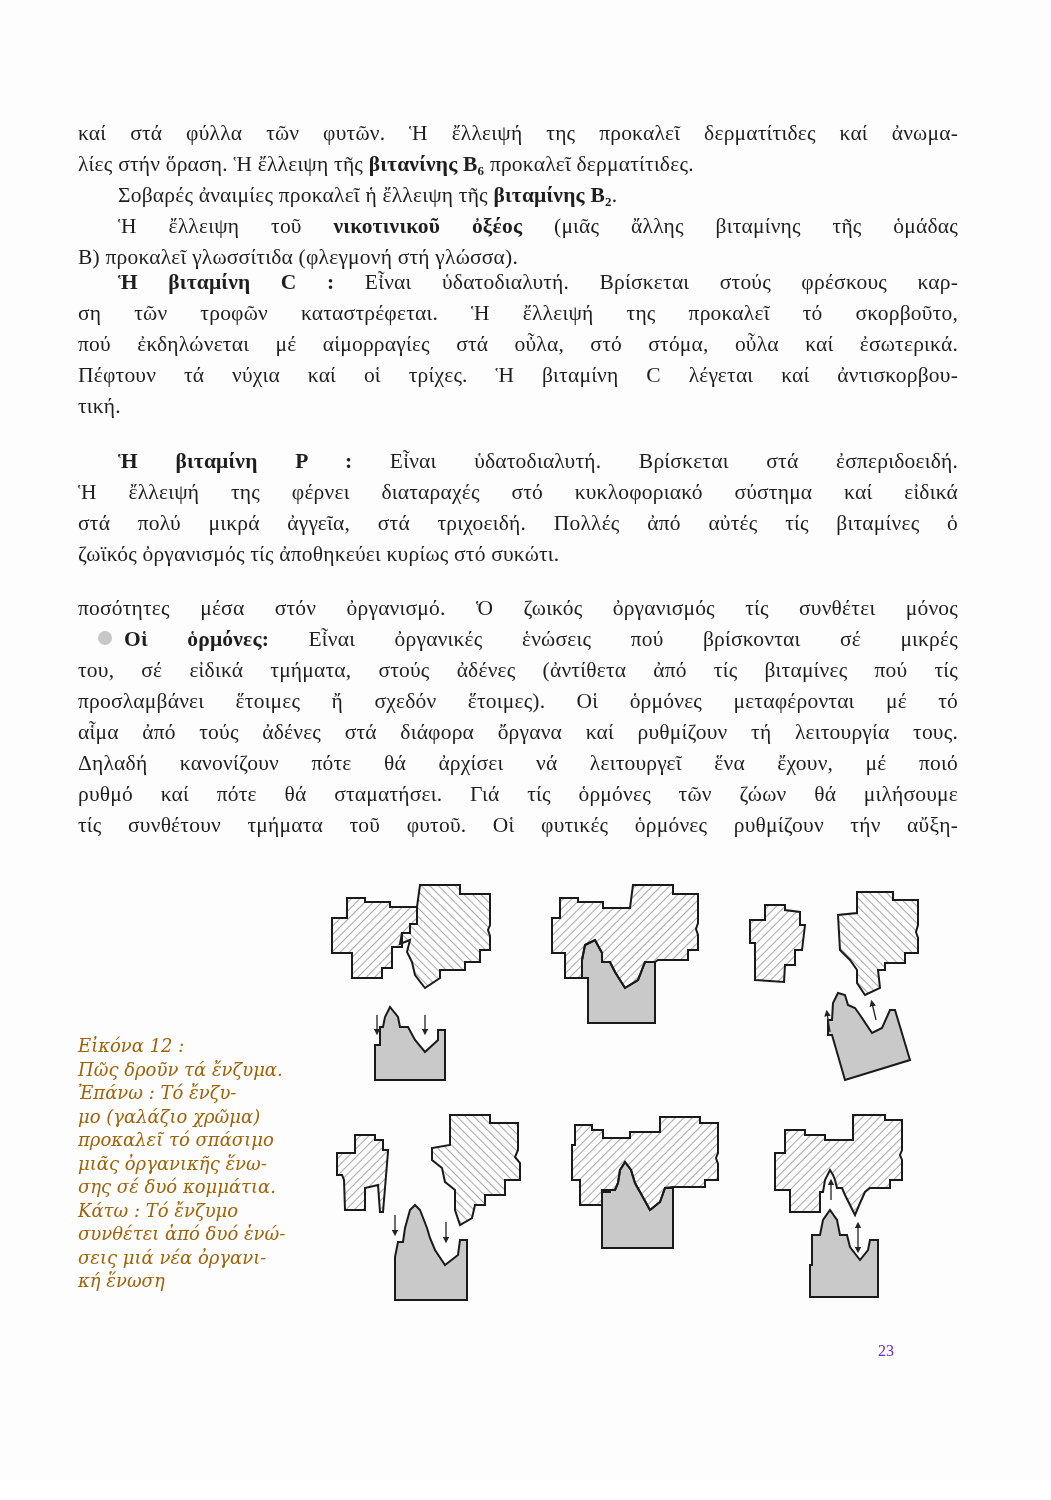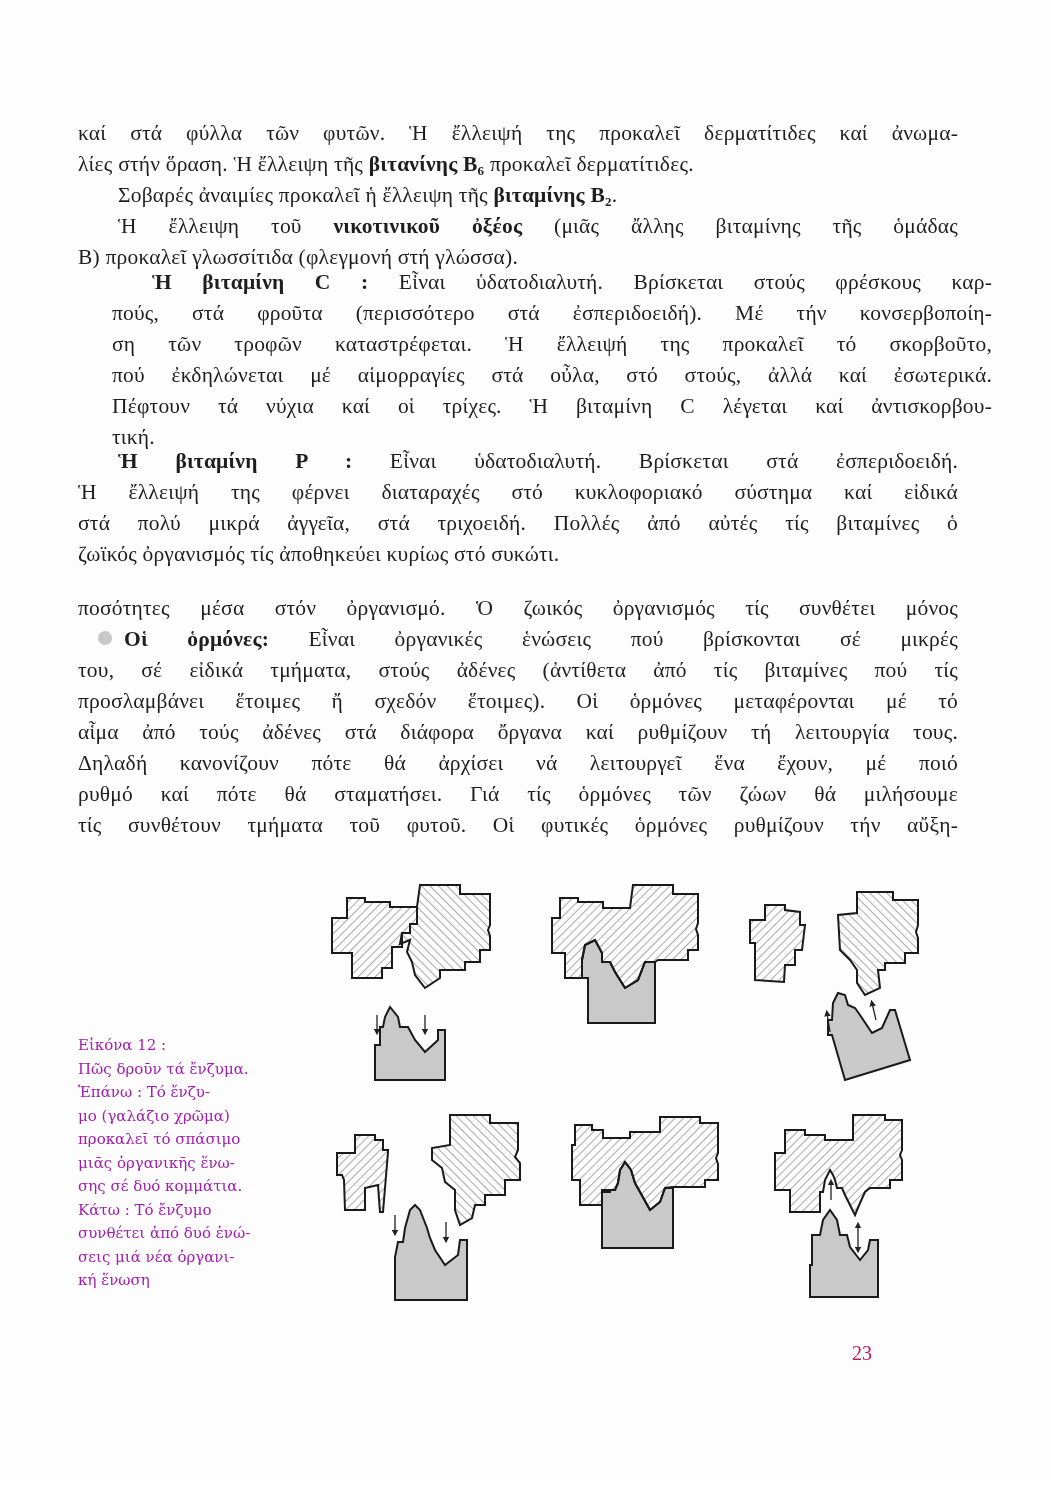--- a/index.html
+++ b/index.html
@@ -13,44 +13,43 @@
   }
   .line { white-space: nowrap; height: 31px; text-align: justify; text-align-last: justify; }
   .line.last { text-align-last: left; }
   .indent { padding-left: 40px; }
   b { font-weight: bold; }
   sub { font-size: 13px; vertical-align: -4px; line-height: 0; }
   .bullet { display: inline-block; width: 14px; height: 14px; border-radius: 50%; background: #c8c8c8; margin-right: 12px; vertical-align: 1px; }
   .caption {
     position: absolute; left: 78px; top: 1034px; width: 205px;
     font-family: "DejaVu Serif", "Liberation Serif", serif;
-    font-size: 15px; color: #a21caf; line-height: 23.5px;
+    font-style: italic; font-size: 18px; color: #a16207; line-height: 23.5px;
   }
   .caption .cline { white-space: nowrap; }
-  .page-number { position: absolute; left: 852px; top: 1342px; font-family: "Liberation Serif", serif; font-size: 20px; color: #be185d; }
+  .page-number { position: absolute; left: 878px; top: 1342px; font-family: "Liberation Serif", serif; font-size: 16px; color: #6d28d9; }
   .figure { position: absolute; left: 320px; top: 870px; width: 650px; height: 460px; }
 </style>
 </head>
 <body>
 
 <div class="page">
 
   <div class="text-block" style="top:118px;">
     <div class="line"><span>καί στά φύλλα τῶν φυτῶν. Ἡ ἔλλειψή της προκαλεῖ δερματίτιδες καί ἀνωμα-</span></div>
     <div class="line last"><span>λίες στήν ὅραση. Ἡ ἔλλειψη τῆς </span><b><span>βιτανίνης B</span><sub>6</sub></b><span> προκαλεῖ δερματίτιδες.</span></div>
     <div class="line last indent"><span>Σοβαρές ἀναιμίες προκαλεῖ ἡ ἔλλειψη τῆς </span><b><span>βιταμίνης B</span><sub>2</sub></b><span>.</span></div>
     <div class="line indent"><span>Ἡ ἔλλειψη τοῦ </span><b>νικοτινικοῦ ὀξέος</b><span> (μιᾶς ἄλλης βιταμίνης τῆς ὁμάδας</span></div>
     <div class="line last"><span>B) προκαλεῖ γλωσσίτιδα (φλεγμονή στή γλώσσα).</span></div>
   </div>
 
-  <div class="text-block" style="top:267px;margin-left:34px;">
+  <div class="text-block" style="top:267px;">
     <div class="line indent"><b>Ἡ βιταμίνη C :</b><span> Εἶναι ὑδατοδιαλυτή. Βρίσκεται στούς φρέσκους καρ-</span></div>
-    <div class="line">πούς, στά φροῦτα (περισσότερο στά ἐσπεριδοειδή). Μέ τήν κονσερβοποίη-</div>
     <div class="line">ση τῶν τροφῶν καταστρέφεται. Ἡ ἔλλειψή της προκαλεῖ τό σκορβοῦτο,</div>
-    <div class="line">πού ἐκδηλώνεται μέ αἱμορραγίες στά οὖλα, στό στούς, ἀλλά καί ἐσωτερικά.</div>
+    <div class="line">πού ἐκδηλώνεται μέ αἱμορραγίες στά οὖλα, στό στόμα, οὖλα καί ἐσωτερικά.</div>
     <div class="line">Πέφτουν τά νύχια καί οἱ τρίχες. Ἡ βιταμίνη C λέγεται καί ἀντισκορβου-</div>
     <div class="line last">τική.</div>
   </div>
 
   <div class="text-block" style="top:446px;">
     <div class="line indent"><b>Ἡ βιταμίνη P :</b><span> Εἶναι ὑδατοδιαλυτή. Βρίσκεται στά ἐσπεριδοειδή.</span></div>
     <div class="line">Ἡ ἔλλειψή της φέρνει διαταραχές στό κυκλοφοριακό σύστημα καί εἰδικά</div>
     <div class="line">στά πολύ μικρά ἀγγεῖα, στά τριχοειδή. Πολλές ἀπό αὐτές τίς βιταμίνες ὁ</div>
     <div class="line last">ζωϊκός ὀργανισμός τίς ἀποθηκεύει κυρίως στό συκώτι.</div>
   </div>

